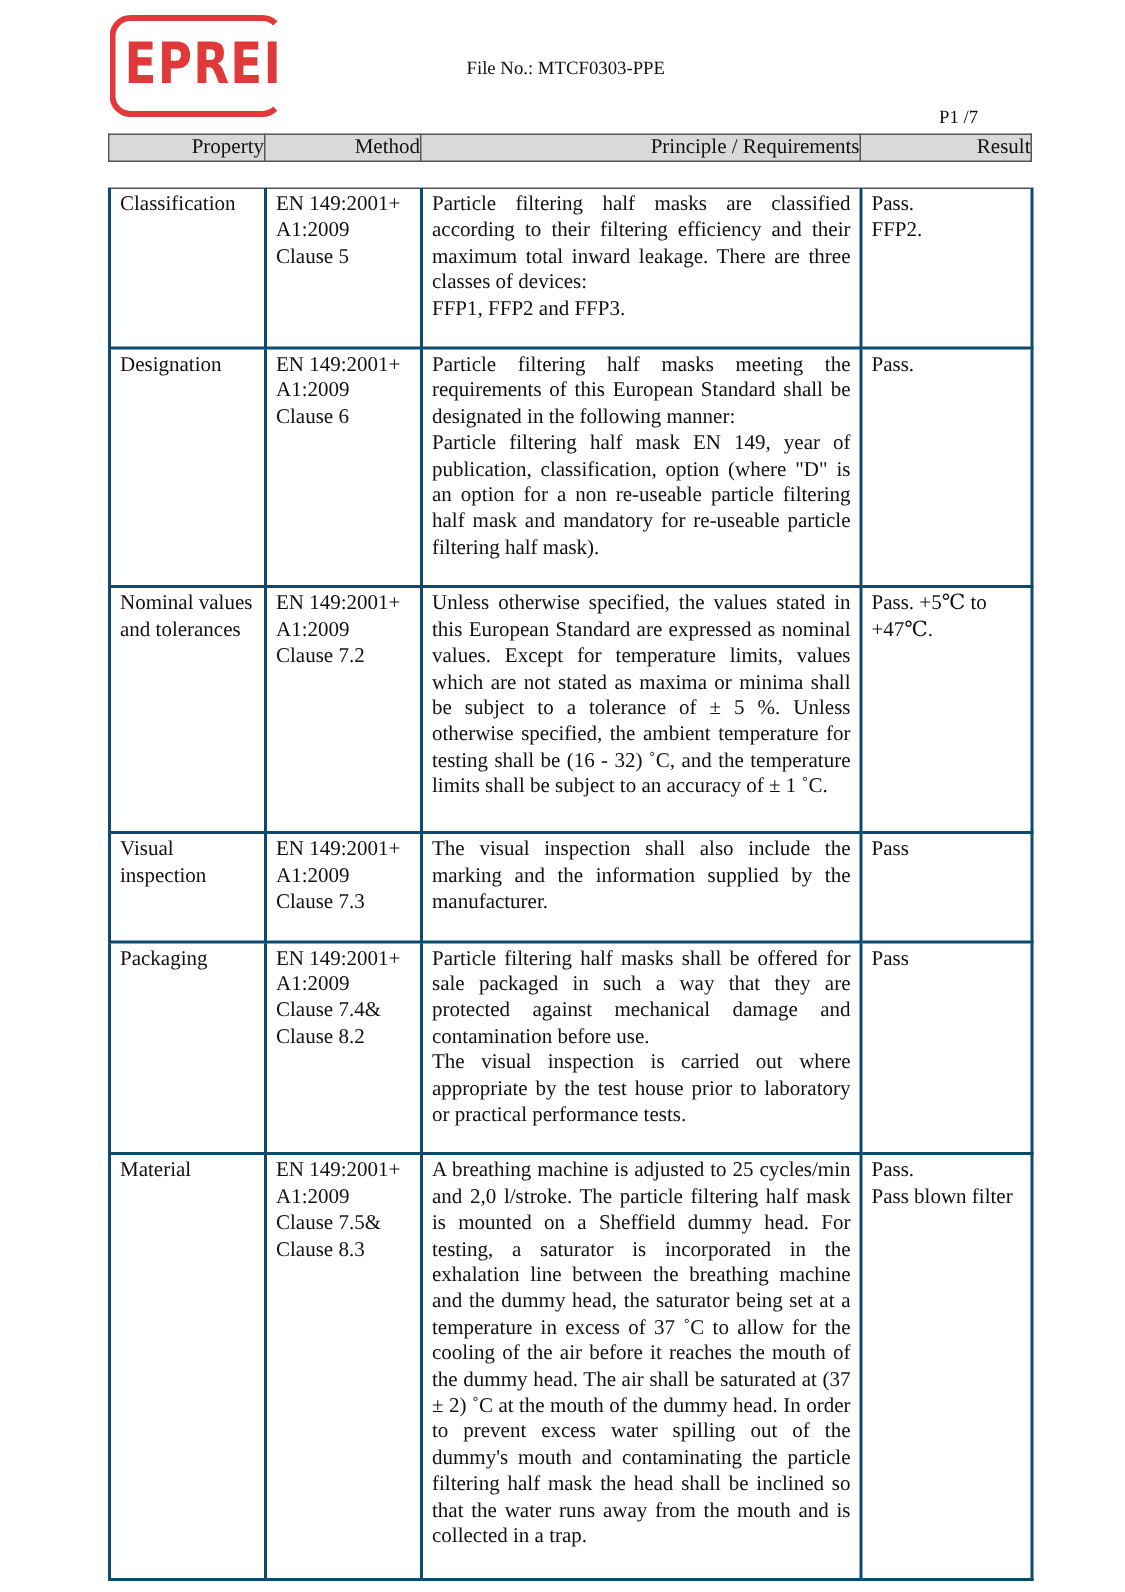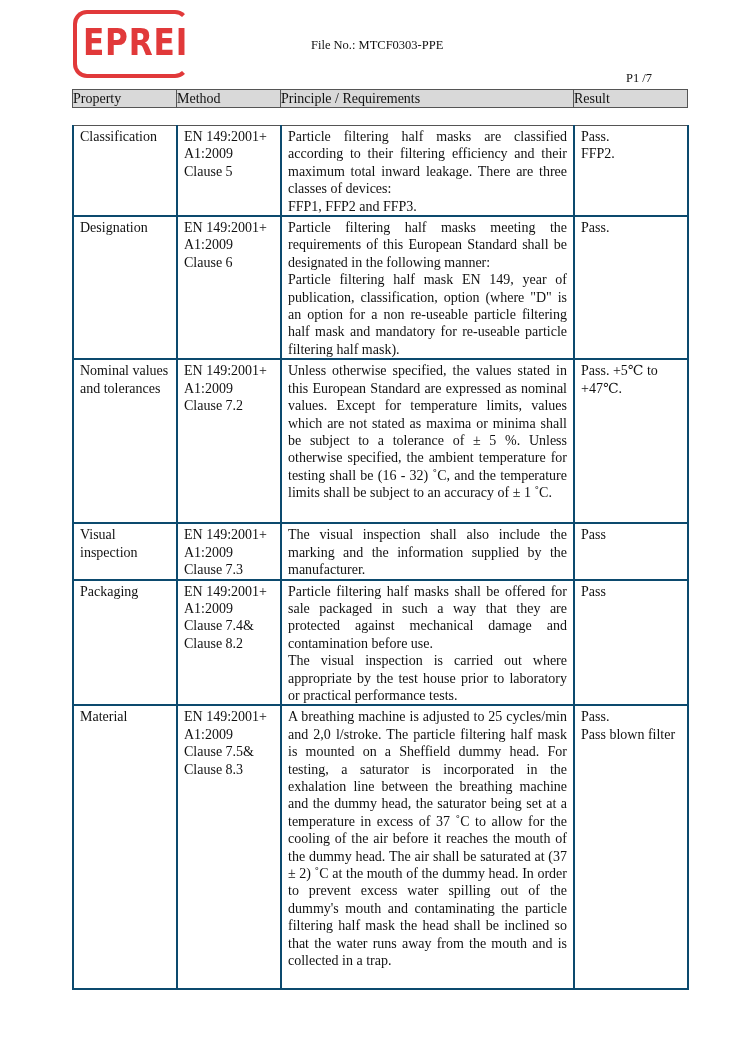--- a/index.html
+++ b/index.html
@@ -11,23 +11,23 @@
   .logo-text { position: absolute; left: 10px; top: 10px; font-family: "DejaVu Sans", sans-serif;
                font-weight: bold; font-size: 38px; line-height: 44px; color: #e1393a; letter-spacing: 1px;
                transform: scaleX(0.82); transform-origin: left center; }
   .file-no { position: absolute; left: 311px; top: 38px; font-size: 12.5px; }
   .page-no { position: absolute; left: 626px; top: 54px; font-size: 12.5px; margin-top: 17px; }
 
   table { border-collapse: collapse; position: absolute; left: 72px; table-layout: fixed; }
   td, th { border: 2px solid #0c4a6e; vertical-align: top; }
   .hdr { top: 89px; width: 615px; }
   .hdr th { background: #d9d9d9; font-weight: normal; font-size: 14px; height: 17px; line-height: 17px;
-            padding: 0; text-align: left; border: 1.5px solid #555; }
+            padding: 0; text-align: right; border: 1.5px solid #555; }
   .body-table { top: 125px; width: 615px; }
-  .body-table td { font-size: 14px; line-height: 17.4px; padding: 2px 6px 0 6px; }
+  .body-table td { font-size: 14px; line-height: 17.4px; padding: 2px 6px 16px 6px; }
   .body-table tr:first-child td { border-top: 1.5px solid #555; }
   .just { text-align: justify; text-align-last: left; }
   .c1 { width: 104px; } .c2 { width: 104px; } .c3 { width: 293px; } .c4 { width: 114px; }
   .p { display: block; }
 </style>
 </head>
 <body>
 
 <div class="logo">
   <div class="logo-frame"></div>

